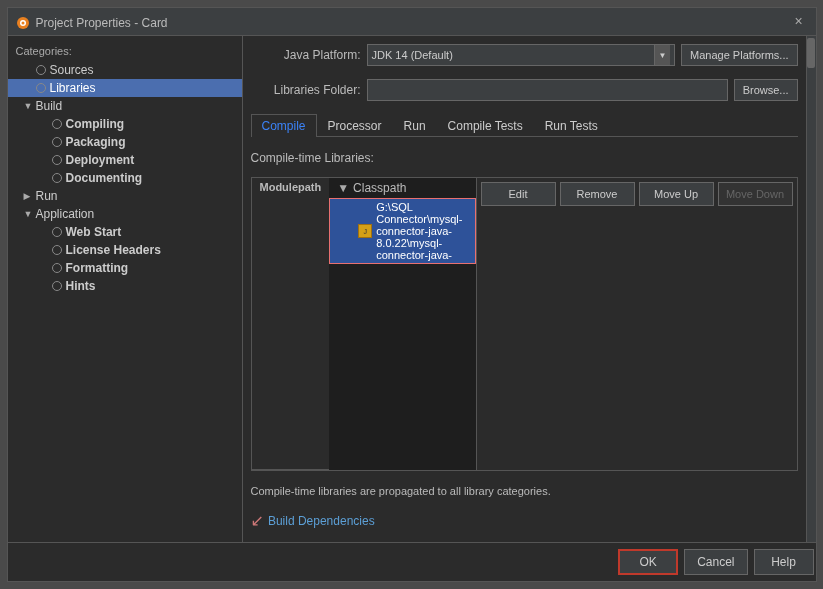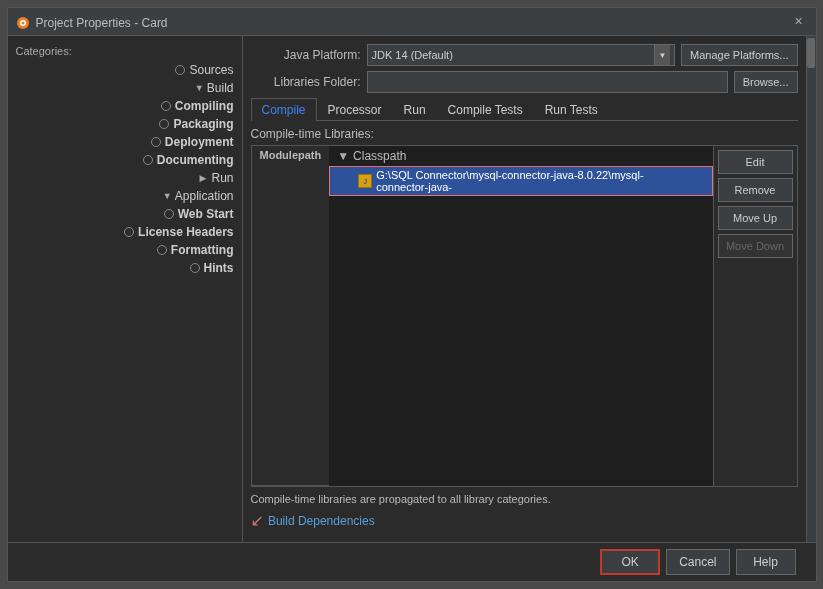--- a/index.html
+++ b/index.html
@@ -77,21 +77,20 @@
       padding: 4px 8px;
       color: #aaa;
       font-size: 11px;
     }
     .tree-item {
       display: flex;
       align-items: center;
       padding: 2px 8px;
       cursor: pointer;
       white-space: nowrap;
-      justify-content: flex-end;
     }
     .tree-item.selected { background: #4b6eaf; color: #fff; }
     .tree-item span.label {
       font-size: 12px;
     }
     .tree-indent-1 { padding-left: 16px; }
     .tree-indent-2 { padding-left: 32px; font-weight: bold; }
     .triangle {
       display: inline-block;
       width: 12px;
@@ -108,20 +107,21 @@
       margin-right: 4px;
       flex-shrink: 0;
     }
     
     .right-panel {
       flex: 1;
       display: flex;
       flex-direction: column;
       padding: 8px;
       overflow: hidden;
+      gap: 8px;
     }
     .form-row {
       display: flex;
       align-items: center;
       margin-bottom: 5px;
       gap: 6px;
     }
     .form-label {
       color: #bbb;
       font-size: 12px;
@@ -250,21 +250,20 @@
       border: 1px solid #a07010;
       display: inline-flex;
       align-items: center;
       justify-content: center;
       font-size: 7px;
       color: #333;
       flex-shrink: 0;
     }
     .lib-buttons {
       display: flex;
-      flex-direction: column;
       gap: 4px;
       padding: 4px;
       background: #2b2b2b;
       border-left: 1px solid #555;
     }
     .lib-btn {
       width: 75px;
       height: 24px;
       background: #3c3f41;
       border: 1px solid #666;
@@ -316,21 +315,21 @@
     .build-dep-link {
       color: #5c9fd6;
       cursor: pointer;
       font-size: 12px;
     }
     
     .bottom-bar {
       display: flex;
       justify-content: flex-end;
       align-items: center;
-      padding: 6px 20px;
+      padding: 6px 2px;
       border-top: 1px solid #555;
       gap: 6px;
       background: #2b2b2b;
     }
     .btn-action {
       height: 26px;
       min-width: 60px;
       padding: 0 12px;
       background: #3c3f41;
       border: 1px solid #666;
@@ -393,20 +392,25 @@
 
     <div class="sidebar">
       <div class="sidebar-label">Categories:</div>
 
       <div class="tree-item tree-indent-1">
         <span class="triangle">&nbsp;</span>
         <span class="circle"></span>
         <span class="label">Sources</span>
       </div>
 
+      <div class="tree-item tree-indent-1 selected">
+        <span class="triangle">&nbsp;</span>
+        <span class="circle"></span>
+        <span class="label">Libraries</span>
+      </div>
 
       <div class="tree-item tree-indent-1">
         <span class="triangle">▼</span>
         <span class="label">Build</span>
       </div>
 
       <div class="tree-item tree-indent-2">
         <span class="triangle">&nbsp;</span>
         <span class="circle"></span>
         <span class="label">Compiling</span>

